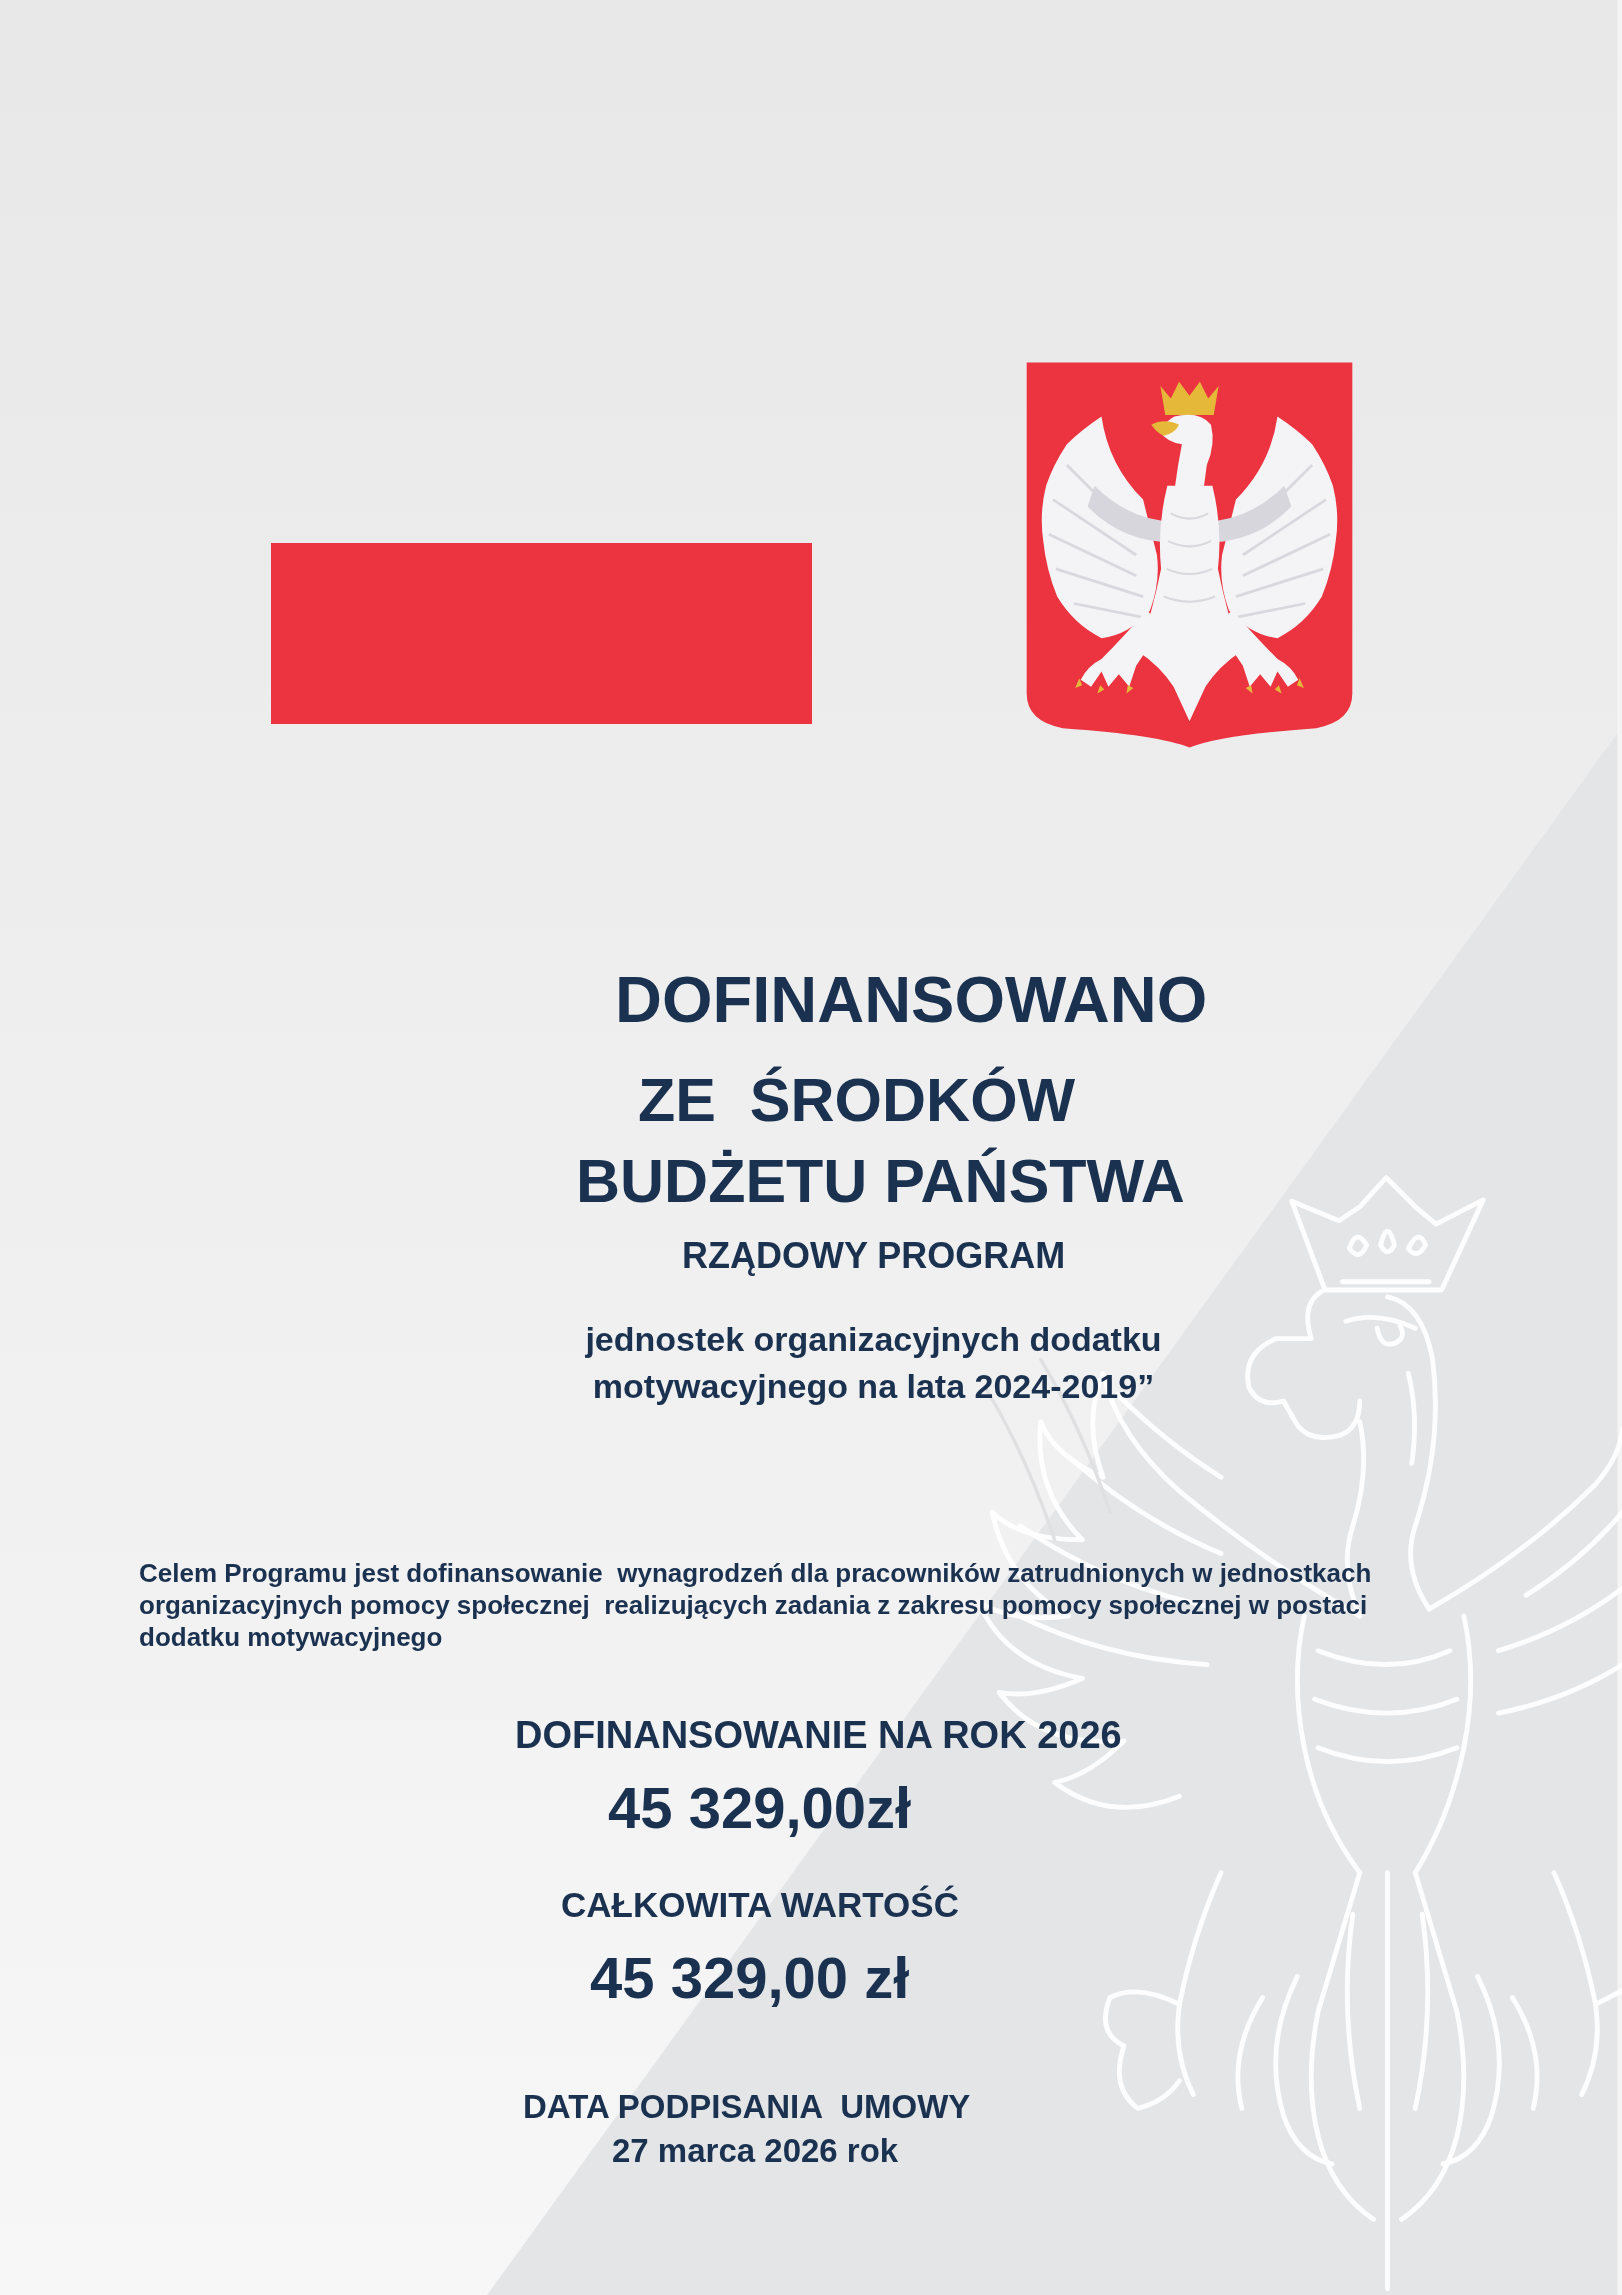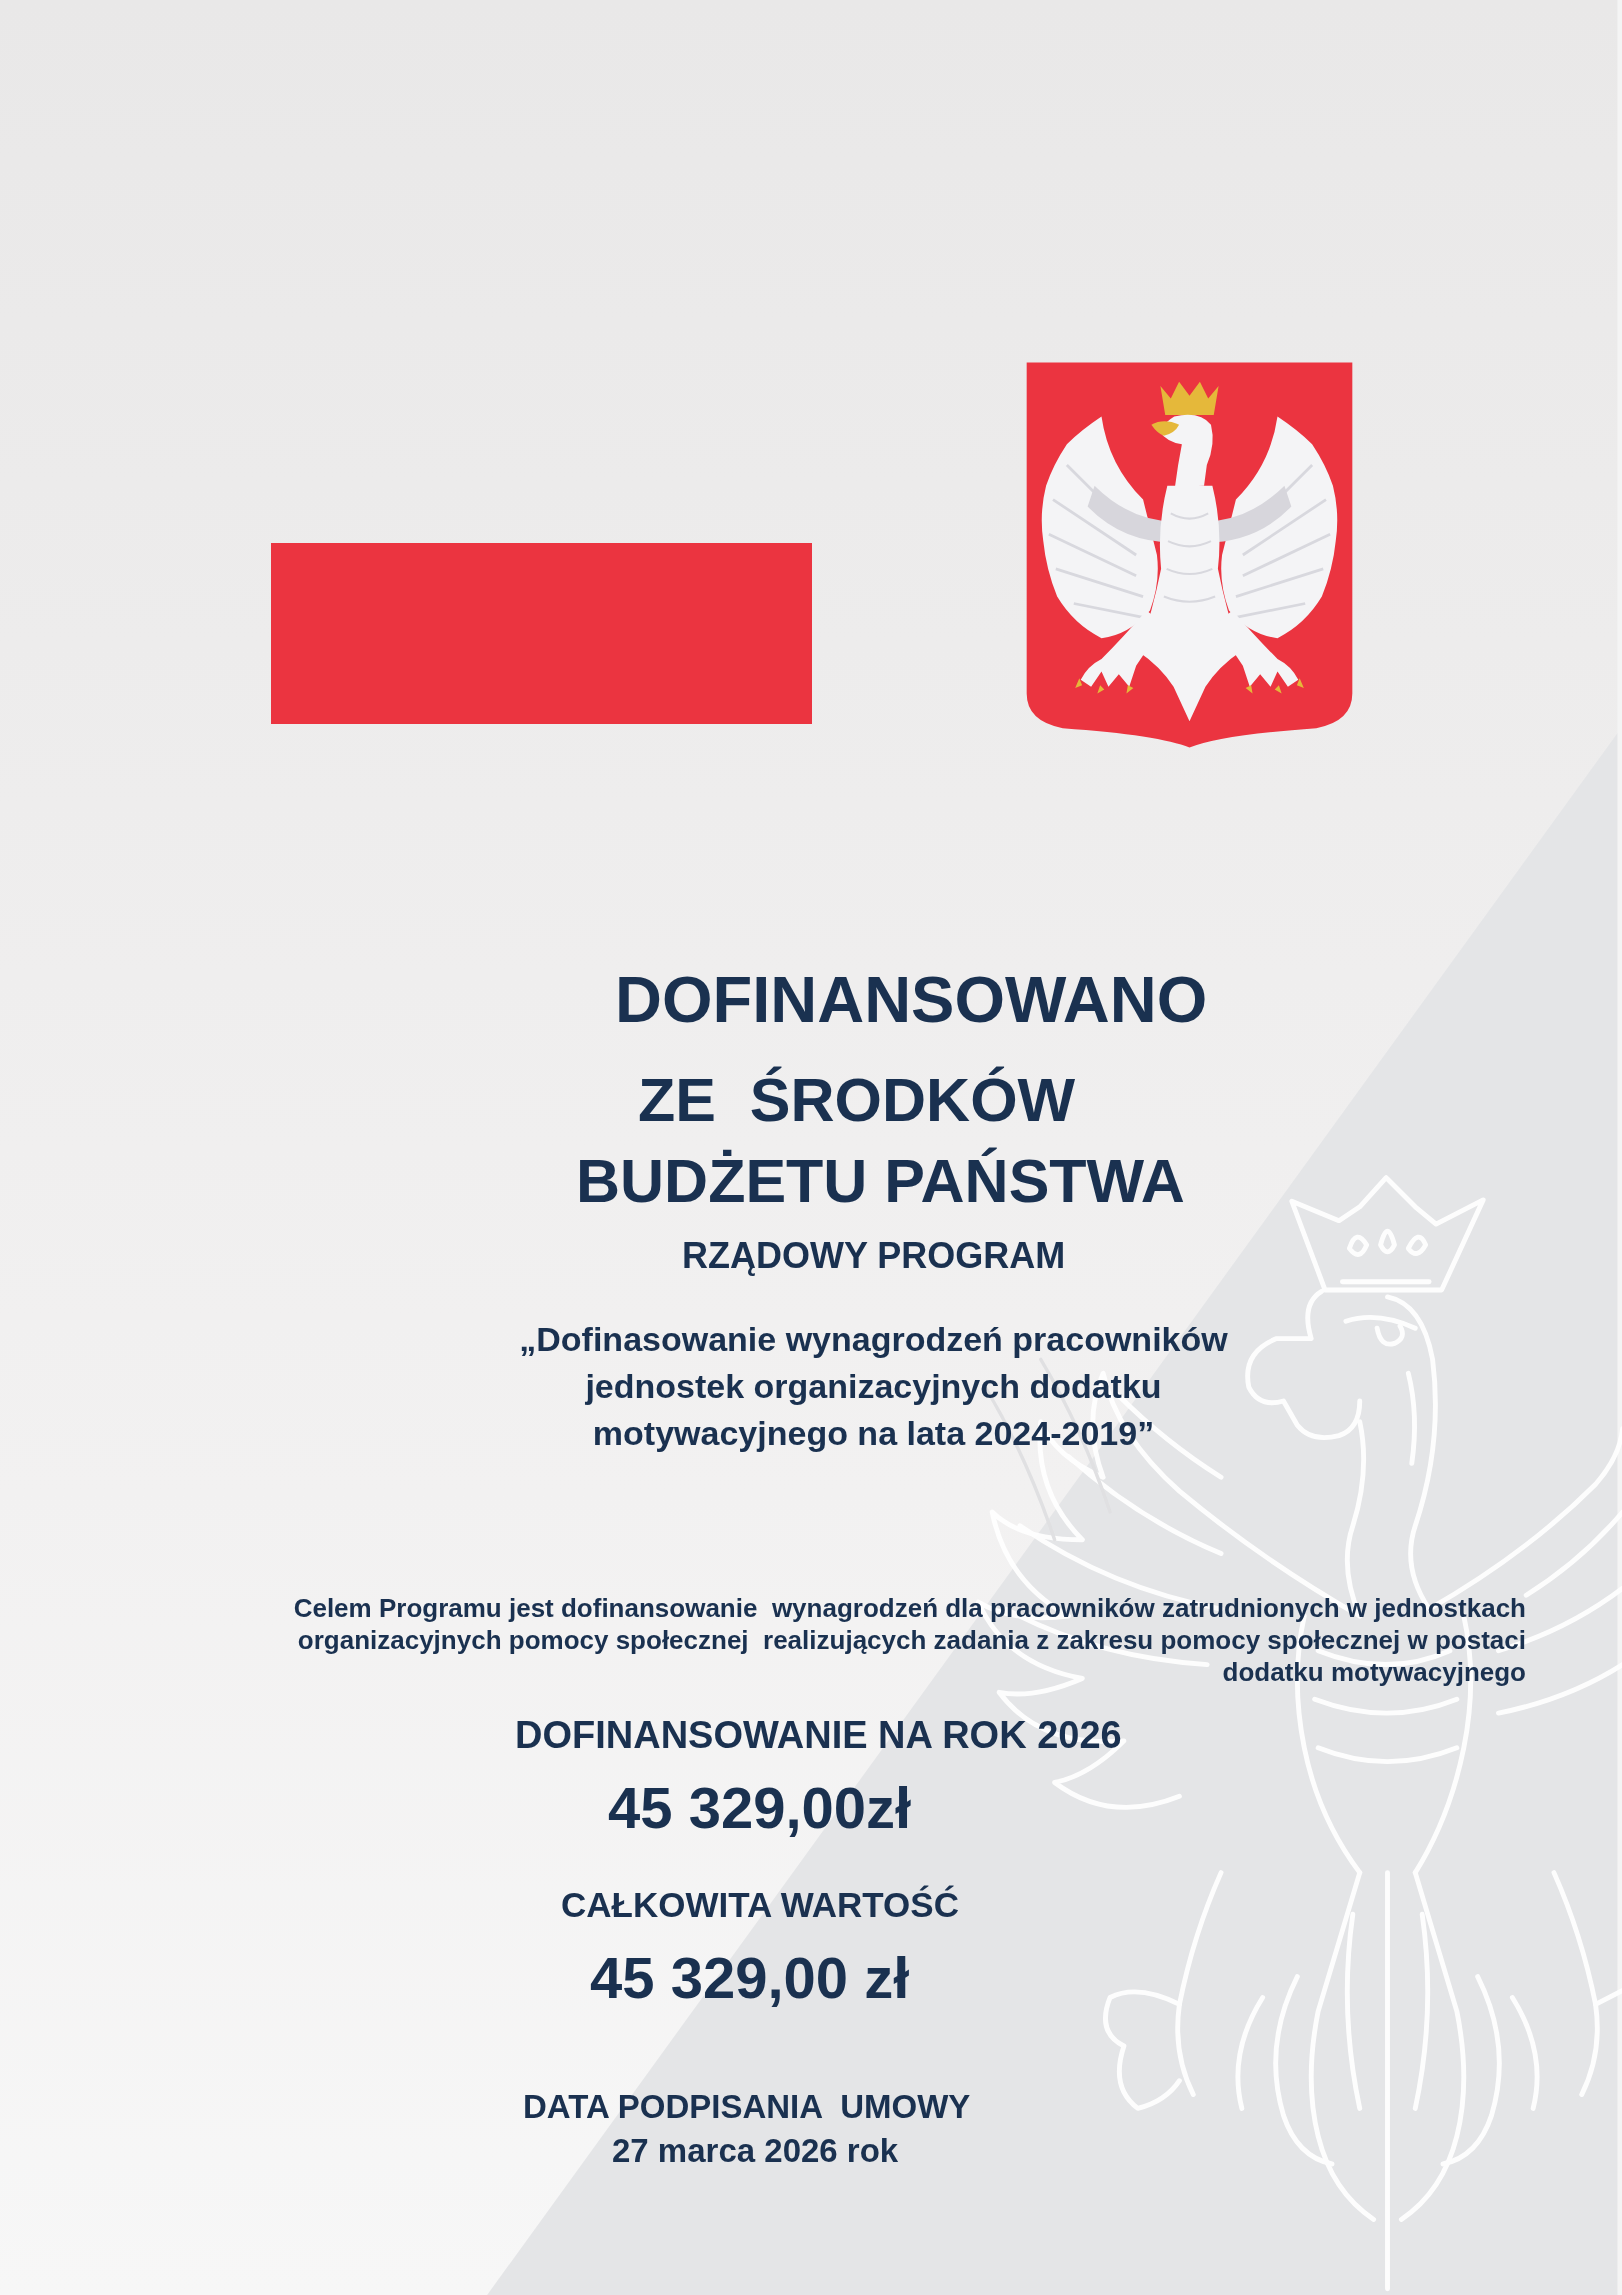--- a/index.html
+++ b/index.html
@@ -20,22 +20,22 @@
   .t1 { top: 967px; font-size: 65px; padding-left: 615px; }
   .t2 { top: 1070px; font-size: 61px; padding-left: 638px; }
   .t3 { top: 1151px; font-size: 61px; padding-left: 576px; }
   .t4 { top: 1238px; font-size: 36px; padding-left: 682px; }
   .prog {
     position: absolute; left: 388px; width: 971px; top: 1316px; text-align: center;
     font-weight: bold; font-size: 34px; line-height: 47px;
   }
   .prog div { white-space: pre; }
   .goal {
-    position: absolute; left: 139px; width: 1387px; top: 1557px; text-align: right;
-    font-weight: bold; font-size: 26px; line-height: 32px; margin-top: 35px;
+    position: absolute; left: 139px; width: 1387px; top: 1557px; text-align: left;
+    font-weight: bold; font-size: 26px; line-height: 32px;
   }
   .goal div { white-space: pre; }
   .t-year { top: 1716px; font-size: 38px; padding-left: 515px; }
   .t-amt1 { top: 1779px; font-size: 58px; padding-left: 608px; }
   .t-totl { top: 1887px; font-size: 35px; padding-left: 561px; }
   .t-amt2 { top: 1949px; font-size: 58px; padding-left: 590px; }
   .t-date-l { top: 2090px; font-size: 33px; padding-left: 523px; }
   .t-date-v { top: 2134px; font-size: 33px; padding-left: 612px; }
 </style>
 </head>
@@ -108,21 +108,20 @@
   <path d="M78,458 l-6,14 l10,-4 Z M108,468 l-4,12 l10,-6 Z M148,468 l-2,12 l10,-8 Z M396,458 l6,14 l-10,-4 Z M366,468 l4,12 l-10,-6 Z M326,468 l2,12 l-10,-8 Z" fill="#e5b83a"></path>
 </svg>
 
 <div class="txt t1">DOFINANSOWANO</div>
 <div class="txt t2">ZE  ŚRODKÓW</div>
 <div class="txt t3">BUDŻETU PAŃSTWA</div>
 
 <div class="txt t4">RZĄDOWY PROGRAM</div>
 
 <div class="prog">
-  <div>„Dofinasowanie wynagrodzeń pracowników</div>
   <div>jednostek organizacyjnych dodatku</div>
   <div>motywacyjnego na lata 2024-2019”</div>
 </div>
 
 <div class="goal">
   <div>Celem Programu jest dofinansowanie  wynagrodzeń dla pracowników zatrudnionych w jednostkach</div>
   <div>organizacyjnych pomocy społecznej  realizujących zadania z zakresu pomocy społecznej w postaci</div>
   <div>dodatku motywacyjnego</div>
 </div>
 

